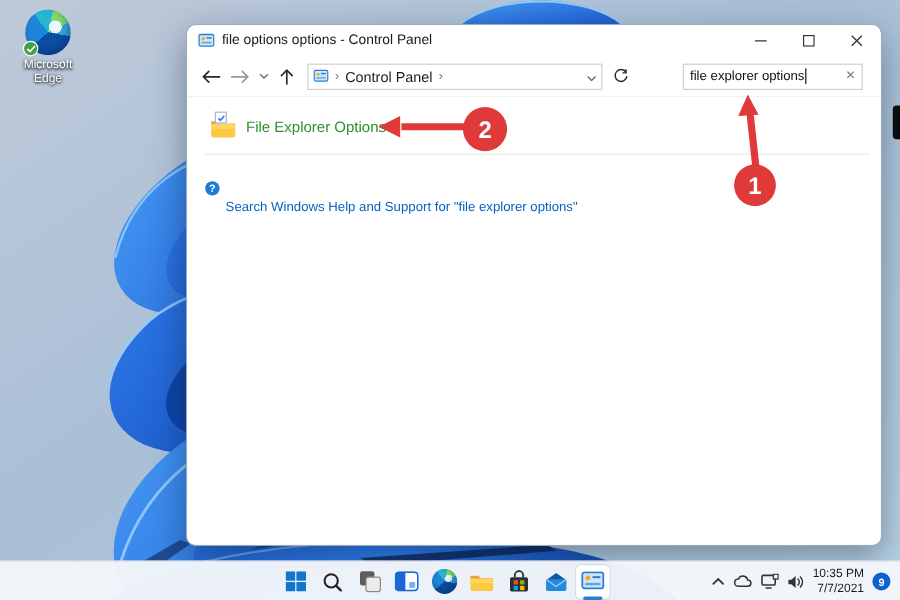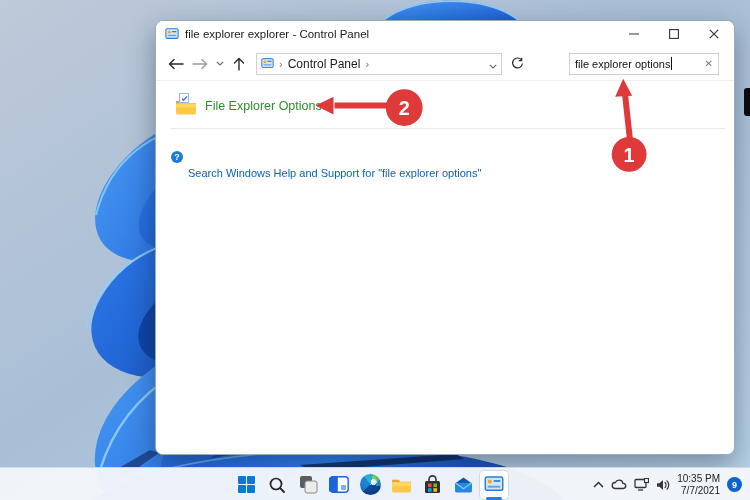--- a/index.html
+++ b/index.html
@@ -125,33 +125,46 @@
     <ellipse cx="276" cy="446" rx="120" ry="64" fill="url(#petalB)" transform="rotate(-18 276 446)"></ellipse>
     <ellipse cx="302" cy="472" rx="130" ry="44" fill="#0d3a8f" opacity=".8" transform="rotate(-12 302 472)"></ellipse>
     <path d="M100,470 C126,386 206,340 302,342" fill="none" stroke="#93ccf8" stroke-width="2.4" opacity=".9"></path>
 
     <path d="M88,502 C168,450 322,438 432,452 C502,460 546,478 566,502 Z" fill="url(#swoosh)"></path>
     <path d="M300,465 L456,454 L464,459 L312,471 Z" fill="#0a1d4a" opacity=".75"></path>
     <path d="M112,472 L150,450 L159,453 L126,476 Z" fill="#0a1d4a" opacity=".55"></path>
     <path d="M170,468 C260,448 380,444 470,454" fill="none" stroke="#7db9f4" stroke-width="1.6" opacity=".8"></path>
   </svg>
 
+  <div class="shortcut">
+    <div class="edge-logo">
+      <div class="check-badge">
+        <svg width="8" height="8" viewBox="0 0 8 8">
+            <path d="M1.2,4.2 L3,6 L6.8,1.8" fill="none" stroke="#fff" stroke-width="1.4" stroke-linecap="round"></path>
+          </svg>
+      </div>
+    </div>
+    <div class="shortcut-label">
+      <div>Microsoft</div>
+      <div>Edge</div>
+    </div>
+  </div>
 
   <div class="edge-handle"></div>
 
   <div class="window">
 
     <div class="titlebar">
       <svg class="app-icon" width="14" height="14" viewBox="0 0 16 16">
         <rect x="1" y="2" width="14" height="11" rx="1.5" fill="#cfe6f8" stroke="#2b7cd3" stroke-width="1.2"></rect>
         <circle cx="5" cy="6" r="1.6" fill="#f5a623"></circle>
         <rect x="8" y="4.6" width="5" height="1.4" fill="#2b7cd3"></rect>
         <rect x="3.2" y="9" width="9.6" height="1.4" fill="#5aa3e0"></rect>
       </svg>
-      <span class="title-text">file explorer explorer - Control Panel</span>
+      <span class="title-text">file options options - Control Panel</span>
       <div class="win-controls">
         <div class="win-btn">
           <svg width="10" height="10" viewBox="0 0 10 10">
               <line x1="0" y1="5" x2="10" y2="5" stroke="#333" stroke-width="1.1"></line>
             </svg>
         </div>
         <div class="win-btn">
           <svg width="10" height="10" viewBox="0 0 10 10">
               <rect x="0.6" y="0.6" width="8.8" height="8.8" fill="none" stroke="#333" stroke-width="1.1"></rect>
             </svg>

